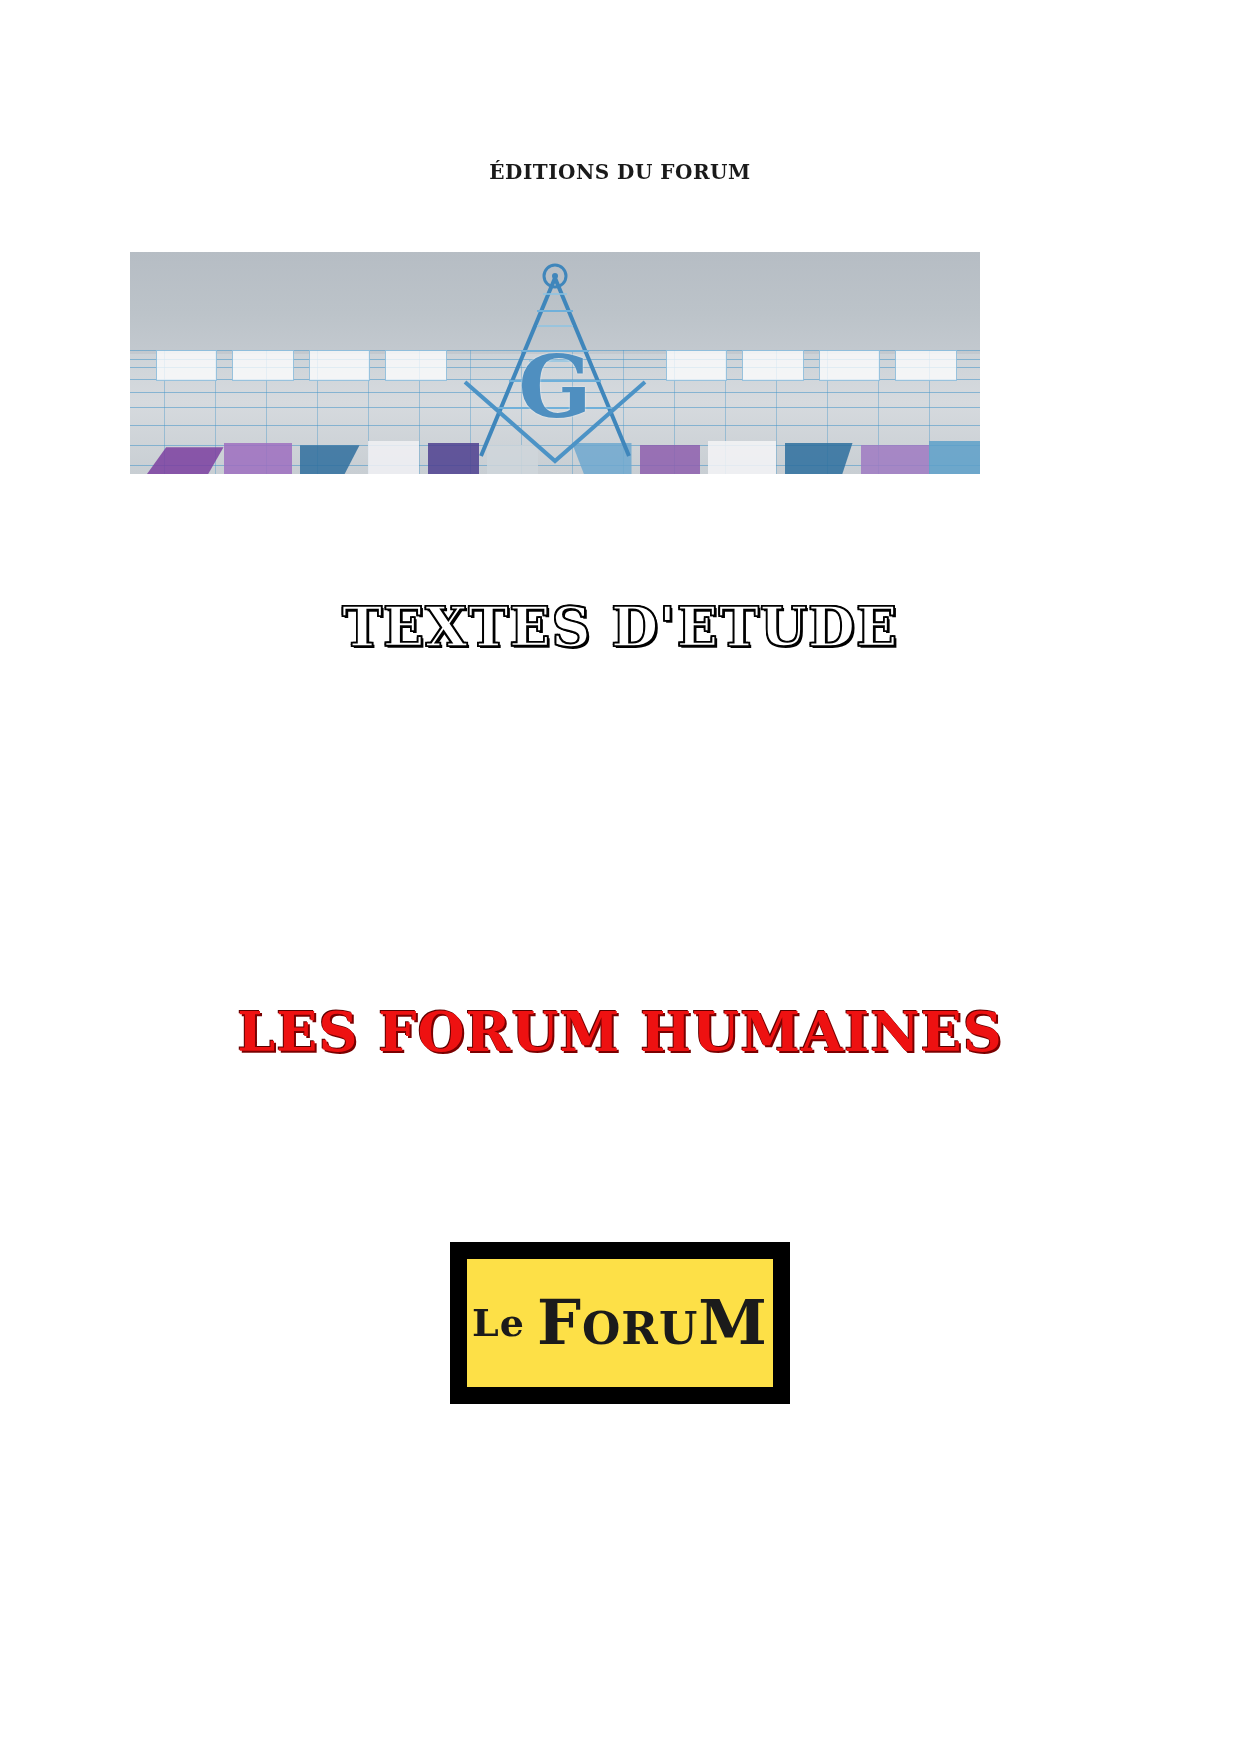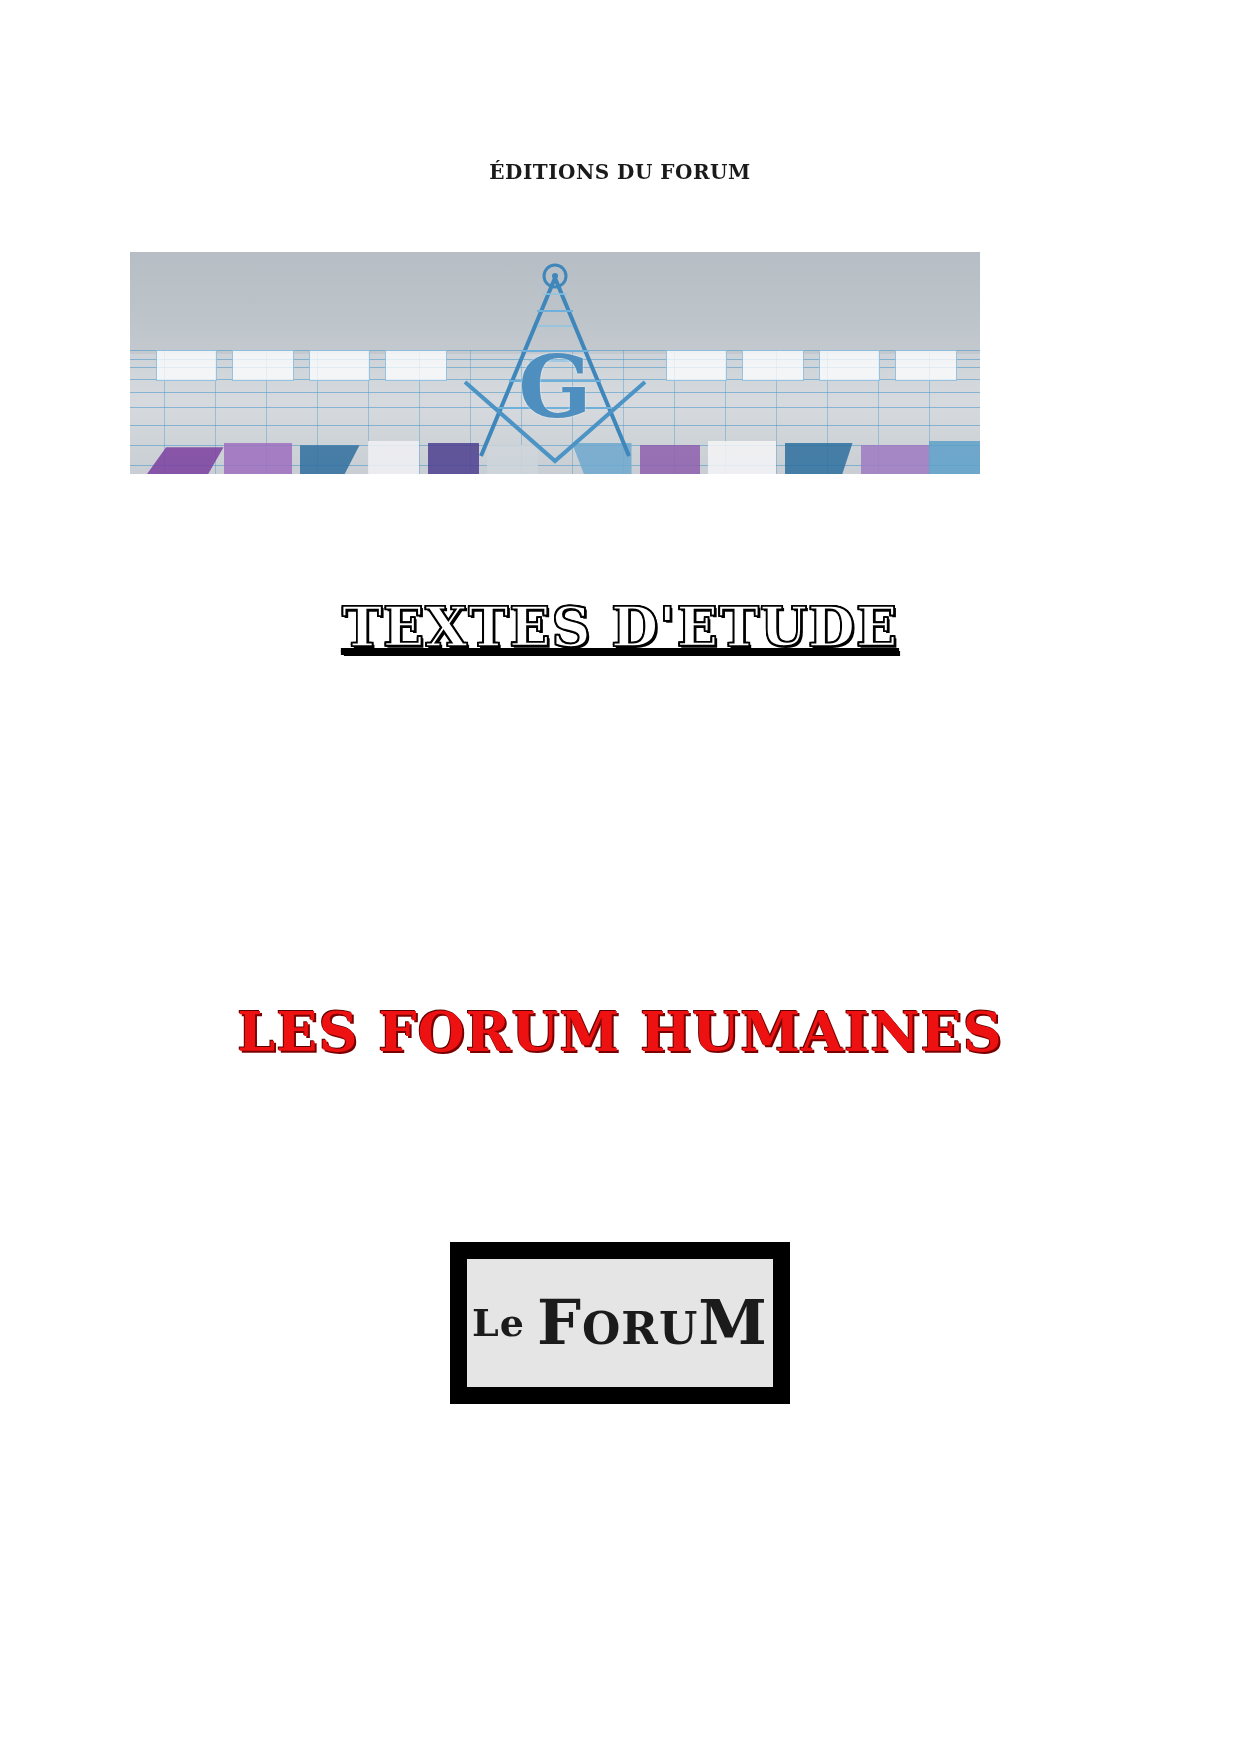--- a/index.html
+++ b/index.html
@@ -115,21 +115,20 @@
     font-size: 54px;
     letter-spacing: 1px;
     color: #ffffff;
     -webkit-text-stroke: 1.6px #000000;
     text-shadow:
        2px 2px 0 #000,
       -1px -1px 0 #000,
        1px -1px 0 #000,
       -1px  1px 0 #000;
     margin: 0 0 54px 0;
-    text-decoration: underline;
   }
 
   .subtitle {
     position: absolute;
     top: 1000px;
     left: 0;
     width: 100%;
     text-align: center;
     font-family: "DejaVu Serif", serif;
     font-weight: bold;
@@ -152,21 +151,21 @@
     background: #000000;
     padding: 0;
     box-sizing: border-box;
     display: flex;
     align-items: center;
     justify-content: center;
   }
   .logo-inner {
     width: 306px;
     height: 128px;
-    background: #e5e5e5;
+    background: #fde047;
     display: flex;
     align-items: center;
     justify-content: center;
     border: 1px solid #000;
   }
   .logo-text {
     font-family: "DejaVu Serif", serif;
     font-weight: bold;
     color: #1b1b1b;
     line-height: 1;

